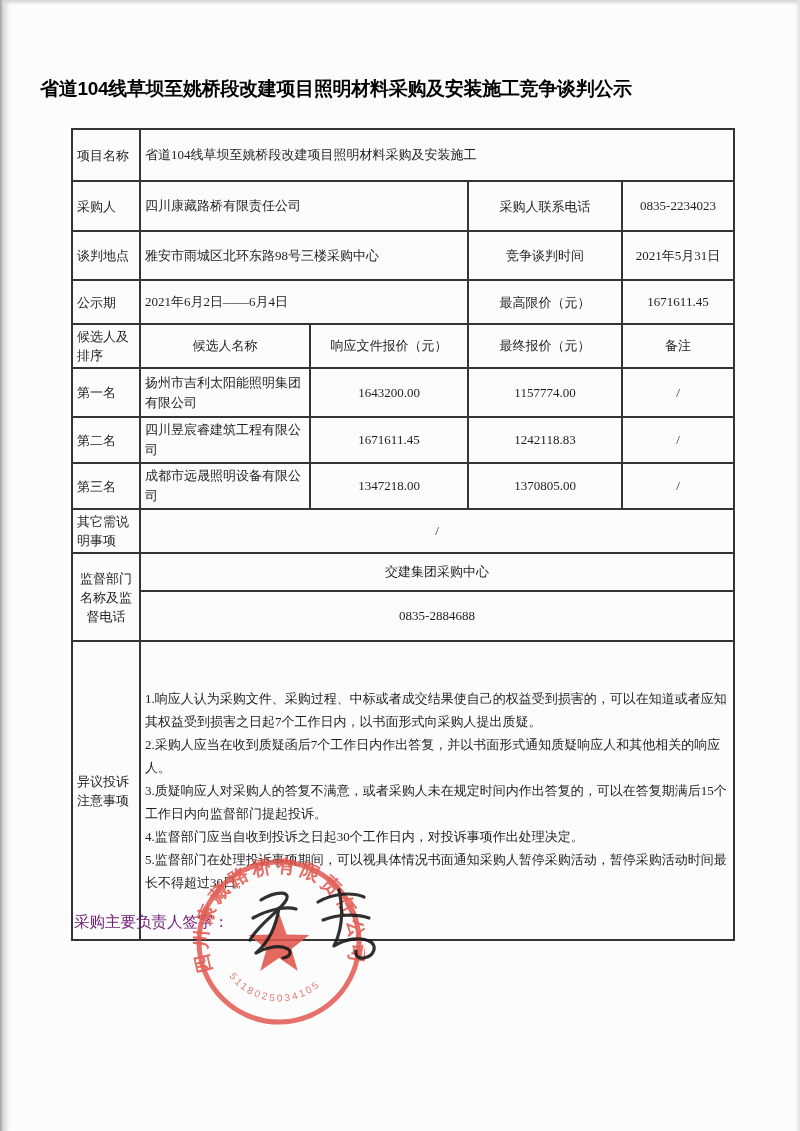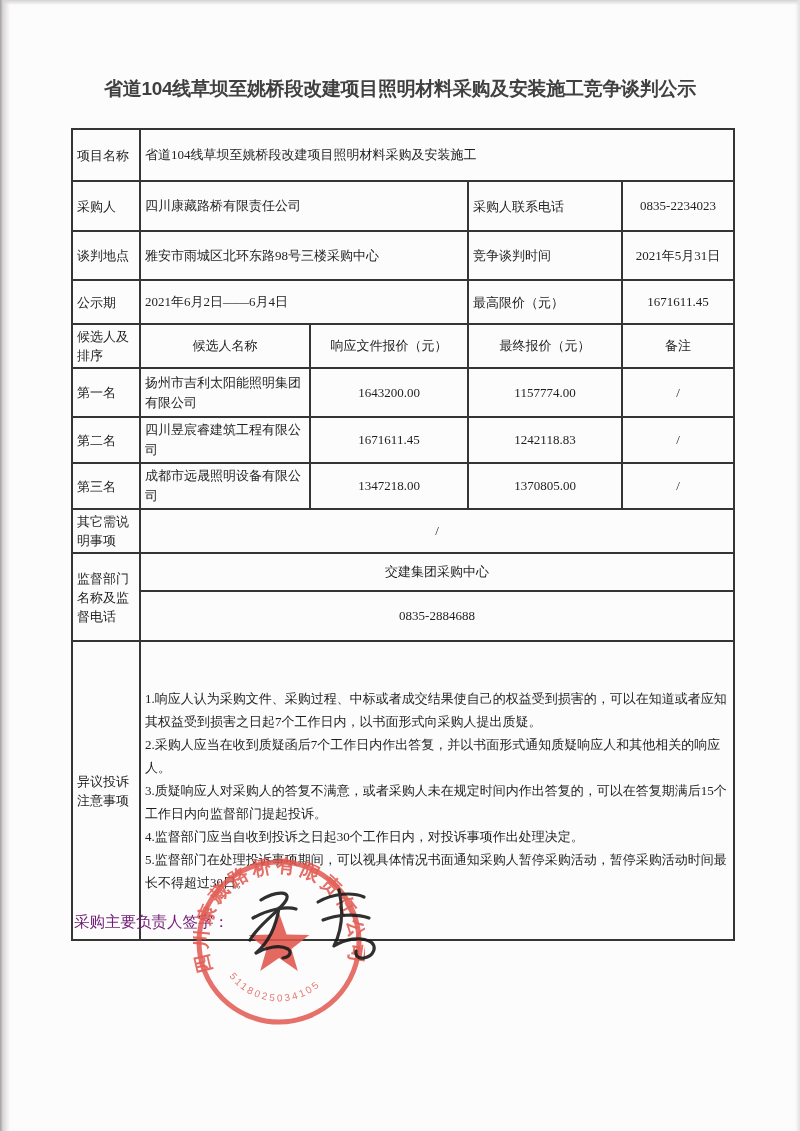--- a/index.html
+++ b/index.html
@@ -12,32 +12,32 @@
   
   .edge-left{position:absolute;left:0;top:0;width:10px;height:100%;
     background:linear-gradient(90deg,#a19fa0 0,#d8d6d7 3px,rgba(255,255,255,0) 10px);}
   .edge-top{position:absolute;left:0;top:0;width:100%;height:5px;
     background:linear-gradient(180deg,#d3d1d2 0,rgba(255,255,255,0) 5px);}
   .edge-right{position:absolute;right:0;top:0;width:5px;height:100%;
     background:linear-gradient(270deg,#e3e1e2 0,rgba(255,255,255,0) 5px);}
 
   .doc-title{
     position:absolute;left:40px;top:76px;width:720px;
-    text-align:center;font-family:"Liberation Sans","DejaVu Sans",sans-serif;
-    font-weight:bold;font-size:19px;line-height:25px;letter-spacing:-0.3px;color:#404040;
+    text-align:left;font-family:"Liberation Sans","DejaVu Sans",sans-serif;
+    font-weight:bold;font-size:19px;line-height:25px;letter-spacing:-0.3px;color:#000000;
   }
 
   table.main{
     position:absolute;left:71px;top:128px;width:662px;
     border-collapse:collapse;table-layout:fixed;
     font-size:13px;color:#1e1e1e;
   }
   table.main td{border:2px solid #373435;vertical-align:middle;padding:2px 4px;overflow:hidden;}
   td.lab{text-align:left;padding-left:4px;line-height:19px;}
-  td.lab-c{text-align:left;padding-left:2px;padding-right:2px;line-height:19px;}
+  td.lab-c{text-align:center;padding-left:2px;padding-right:2px;line-height:19px;}
   td.val{text-align:left;padding-left:7px;}
   td.ctr{text-align:center;}
   td.name{text-align:left;padding-left:6px;line-height:20px;}
   tr.r1 td{height:46px;} tr.r2 td{height:44px;} tr.r3 td{height:43px;}
   tr.r4 td{height:38px;} tr.r5 td{height:36px;} tr.r6 td{height:43px;}
   tr.r7 td{height:36px;} tr.r8 td{height:40px;} tr.r9 td{height:38px;}
   tr.r10a td{height:32px;} tr.r10b td{height:44px;}
   tr.r11 td{height:293px;}
   td.complaint{padding:8px 8px 8px 7px;}
   .complaint-item{line-height:23px;text-align:left;}

